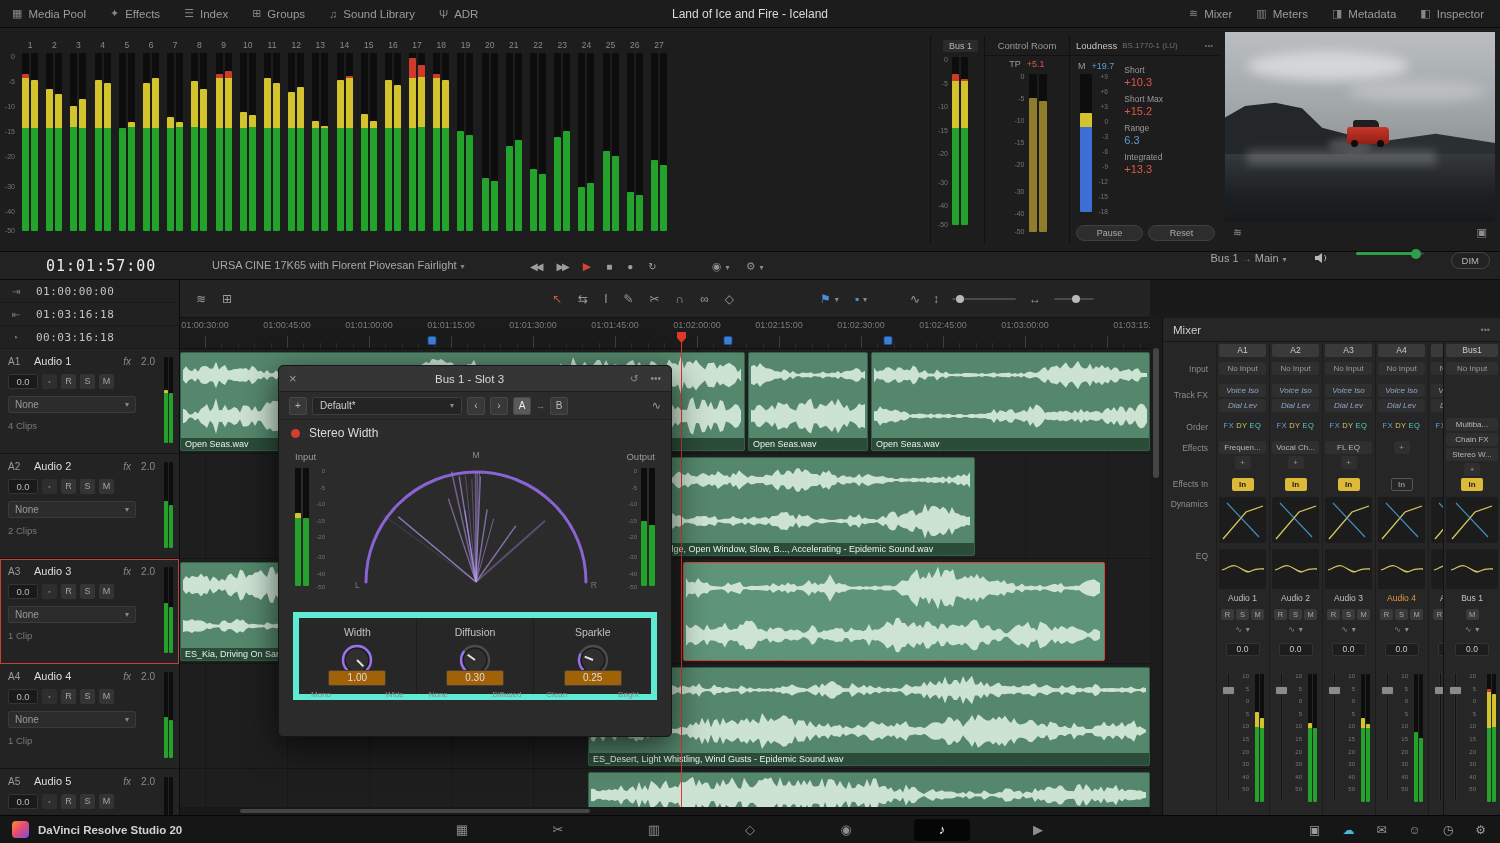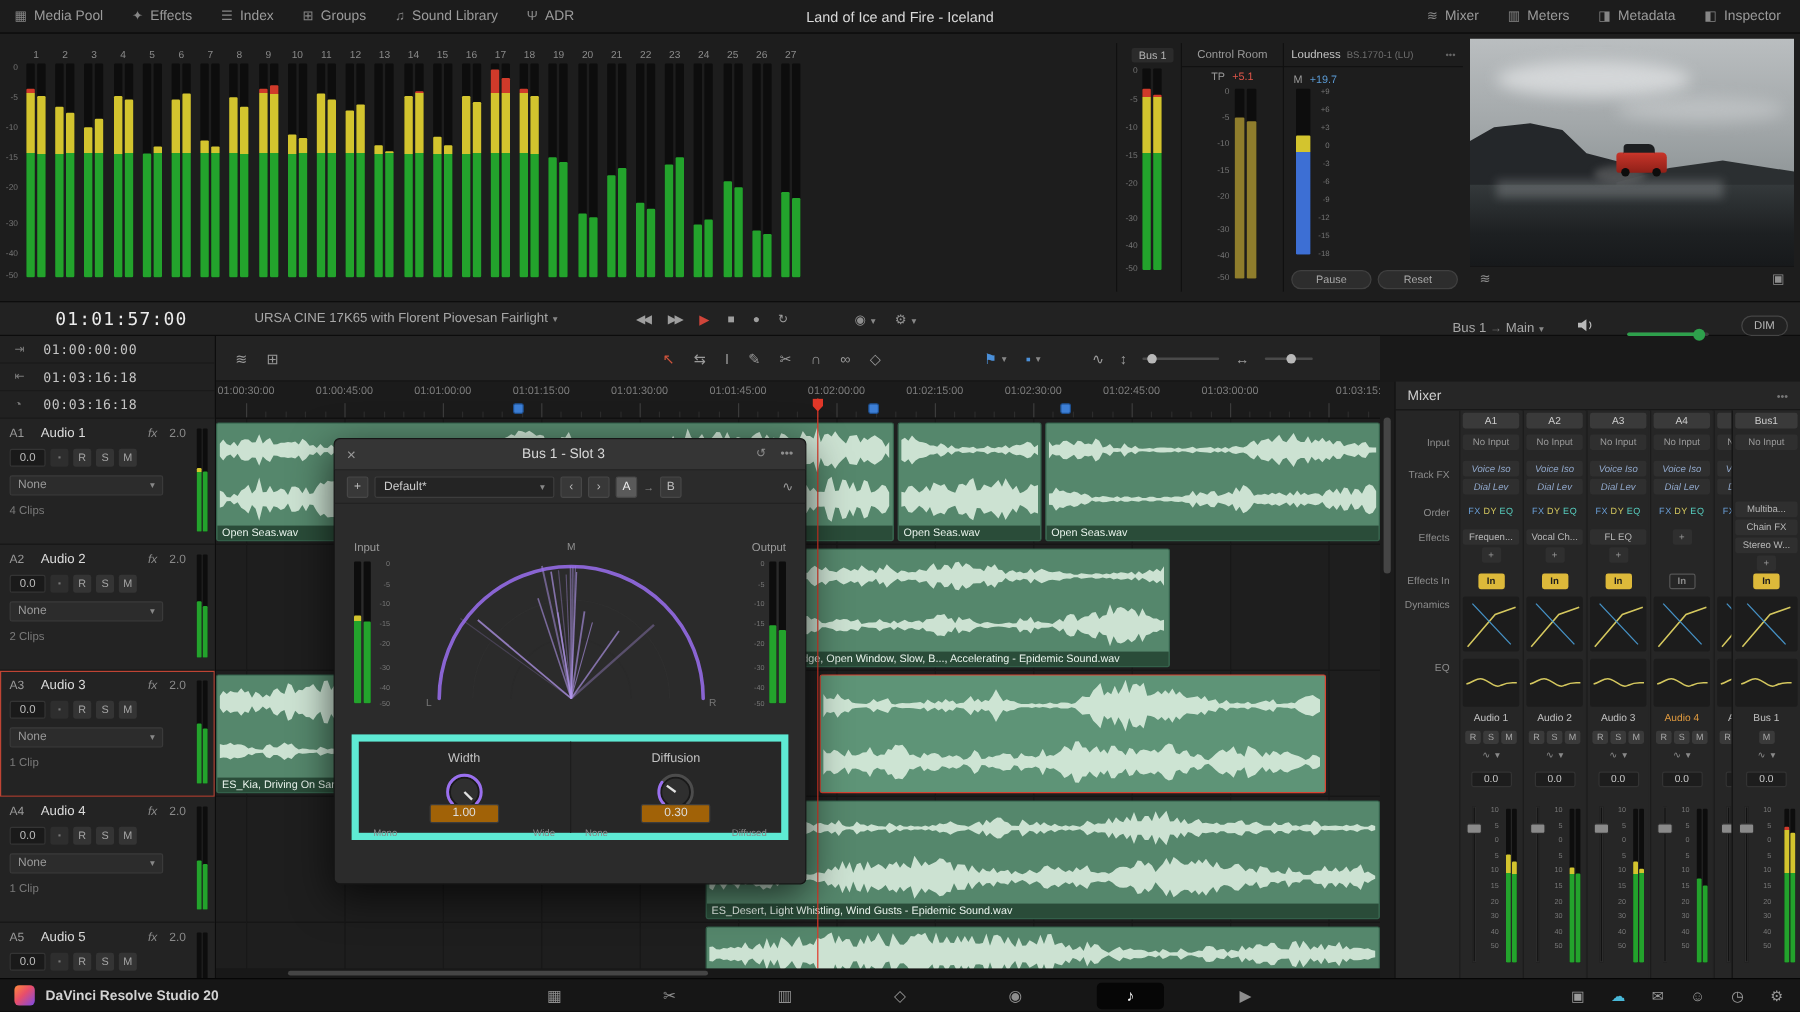--- a/index.html
+++ b/index.html
@@ -63,21 +63,21 @@
 .w1{left:4px}.w2{right:5px}
 #viewericons{position:absolute;left:1225px;top:198px;width:270px;display:flex;justify-content:space-between;padding:0 8px;color:#8e8e8e;font-size:11px}
 
 #transport{position:absolute;left:0;top:252px;width:100%;height:28px;background:#222;border-bottom:1px solid #0c0c0c;z-index:65}
 #trtc{position:absolute;left:46px;top:5px;font-size:15px;color:#ececec;letter-spacing:1px}
 #tlsel{position:absolute;left:212px;top:7px;color:#a8a8a8;font-size:11px;white-space:nowrap}
 #trbtns{position:absolute;left:530px;top:0;height:28px;display:flex;align-items:center;gap:15px;color:#9e9e9e}
 .trbtn{font-size:10px}
 .trbtn.accent{color:#d0453a;font-size:11px}
 #trknobs{position:absolute;left:712px;top:0;height:28px;display:flex;gap:16px;align-items:center;color:#8e8e8e;font-size:11px}
-#trright{position:absolute;right:10px;top:0;height:28px;display:flex;align-items:flex-end;gap:27px}
+#trright{position:absolute;right:10px;top:0;height:28px;display:flex;align-items:flex-start;gap:27px}
 .busroute{color:#a8a8a8;font-size:11px;white-space:nowrap}
 .busroute .arrow{color:#777;font-size:10px}
 .vol{position:relative;width:68px;height:3px;background:#3c3c3c;border-radius:2px;display:inline-block}
 .volfill{position:absolute;left:0;top:0;bottom:0;width:86%;background:#2ea04c;border-radius:2px}
 .voldot{position:absolute;left:82%;top:-3.5px;width:10px;height:10px;background:#2ea04c;border-radius:50%}
 .dim{padding:2px 10px;border:1px solid #454545;border-radius:9px;font-size:9.5px;color:#b5b5b5}
 
 #leftpanel{position:absolute;left:0;top:280px;width:180px;height:535px;background:#212121;border-right:1px solid #0d0d0d;overflow:hidden}
 .tcrow{height:23px;display:flex;align-items:center;gap:12px;padding-left:12px;border-bottom:1px solid #1a1a1a;color:#c4c4c4}
 .tcrow .ic{color:#7a7a7a;font-size:10px;width:12px}
@@ -633,20 +633,38 @@
                 <span style="top: 10.8889%;">+6</span>
                 <span style="top: 21.7778%;">+3</span>
                 <span style="top: 32.6667%;">0</span>
                 <span style="top: 43.5556%;">-3</span>
                 <span style="top: 54.4444%;">-6</span>
                 <span style="top: 65.3333%;">-9</span>
                 <span style="top: 76.2222%;">-12</span>
                 <span style="top: 87.1111%;">-15</span>
                 <span style="top: 98%;">-18</span>
               </div>
+            </div>
+          </div>
+          <div class="loudstats">
+            <div class="lstat">
+              <div class="ll">Short</div>
+              <div class="lv" style="color: rgb(224, 86, 74);">+10.3</div>
+            </div>
+            <div class="lstat">
+              <div class="ll">Short Max</div>
+              <div class="lv" style="color: rgb(224, 86, 74);">+15.2</div>
+            </div>
+            <div class="lstat">
+              <div class="ll">Range</div>
+              <div class="lv" style="color: rgb(91, 155, 213);">6.3</div>
+            </div>
+            <div class="lstat">
+              <div class="ll">Integrated</div>
+              <div class="lv" style="color: rgb(224, 86, 74);">+13.3</div>
             </div>
           </div>
         </div>
         <div class="loudbtns">
           <div class="loudbtn">Pause</div>
           <div class="loudbtn">Reset</div>
         </div>
       </div>
     <div id="viewer">
       <div class="sky"></div>
@@ -1444,20 +1462,24 @@
           <span>Default*</span>
           <span class="chev">▾</span>
         </span>
       <span class="plbox">‹</span>
       <span class="plbox">›</span>
       <span class="plbox aon">A</span>
       <span class="plarrow">→</span>
       <span class="plbox">B</span>
       <span class="plbypass">∿</span>
     </div>
+    <div class="plhead">
+      <span class="pldot"></span>
+      <span class="plheadname">Stereo Width</span>
+    </div>
     <div class="plbody">
       <div class="plin"><span class="plml">Input</span><div class="plmeter" id="plmeter-in">
             <div class="plmbars">
               <div class="mbar" style="width: 6px; height: 118px;">
                 <div class="mfill" style="height: 62%; background: linear-gradient(to top, rgb(35, 163, 44) 0%, rgb(35, 163, 44) 93.5484%, rgb(211, 196, 46) 93.5484%, rgb(211, 196, 46) 100%);"></div>
               </div>
               <div class="mbar" style="width: 6px; height: 118px;">
                 <div class="mfill" style="height: 58%; background: rgb(35, 163, 44);"></div>
               </div>
             </div>
@@ -1532,20 +1554,32 @@
           <div class="kknob"><svg width="40" height="40" viewBox="0 0 40 40">
               <circle cx="20" cy="20" r="12" fill="#2f2f2f" stroke="#191919" stroke-width="1.5"></circle>
               <path d="M10.1 29.9 A14 14 0 1 1 29.9 29.9" stroke="#4c4c4c" stroke-width="2.4" fill="none" stroke-linecap="round"></path>
               <path d="M10.1 29.9 A14 14 0 0 1 8.7 11.8" stroke="#9a6ff0" stroke-width="2.4" fill="none" stroke-linecap="round"></path>
               <line x1="20" y1="20" x2="12.7" y2="14.7" stroke="#e2e2e2" stroke-width="2"></line>
             </svg></div>
           <span class="kmin">None</span>
           <span class="kmax">Diffused</span>
           <div class="kval">0.30</div>
         </div>
+        <div class="kcell">
+          <div class="klabel">Sparkle</div>
+          <div class="kknob"><svg width="40" height="40" viewBox="0 0 40 40">
+              <circle cx="20" cy="20" r="12" fill="#2f2f2f" stroke="#191919" stroke-width="1.5"></circle>
+              <path d="M10.1 29.9 A14 14 0 1 1 29.9 29.9" stroke="#4c4c4c" stroke-width="2.4" fill="none" stroke-linecap="round"></path>
+              <path d="M10.1 29.9 A14 14 0 0 1 7.1 14.6" stroke="#9a6ff0" stroke-width="2.4" fill="none" stroke-linecap="round"></path>
+              <line x1="20" y1="20" x2="11.7" y2="16.6" stroke="#e2e2e2" stroke-width="2"></line>
+            </svg></div>
+          <span class="kmin">Clean</span>
+          <span class="kmax">Bright</span>
+          <div class="kval">0.25</div>
+        </div>
       </div>
   </div>
 
   <div id="bottombar">
     <div class="bbleft">
       <span class="bblogo"></span>
       <span class="bbname">DaVinci Resolve Studio 20</span>
     </div>
     <div id="bbpages">
         <div class="pg">

